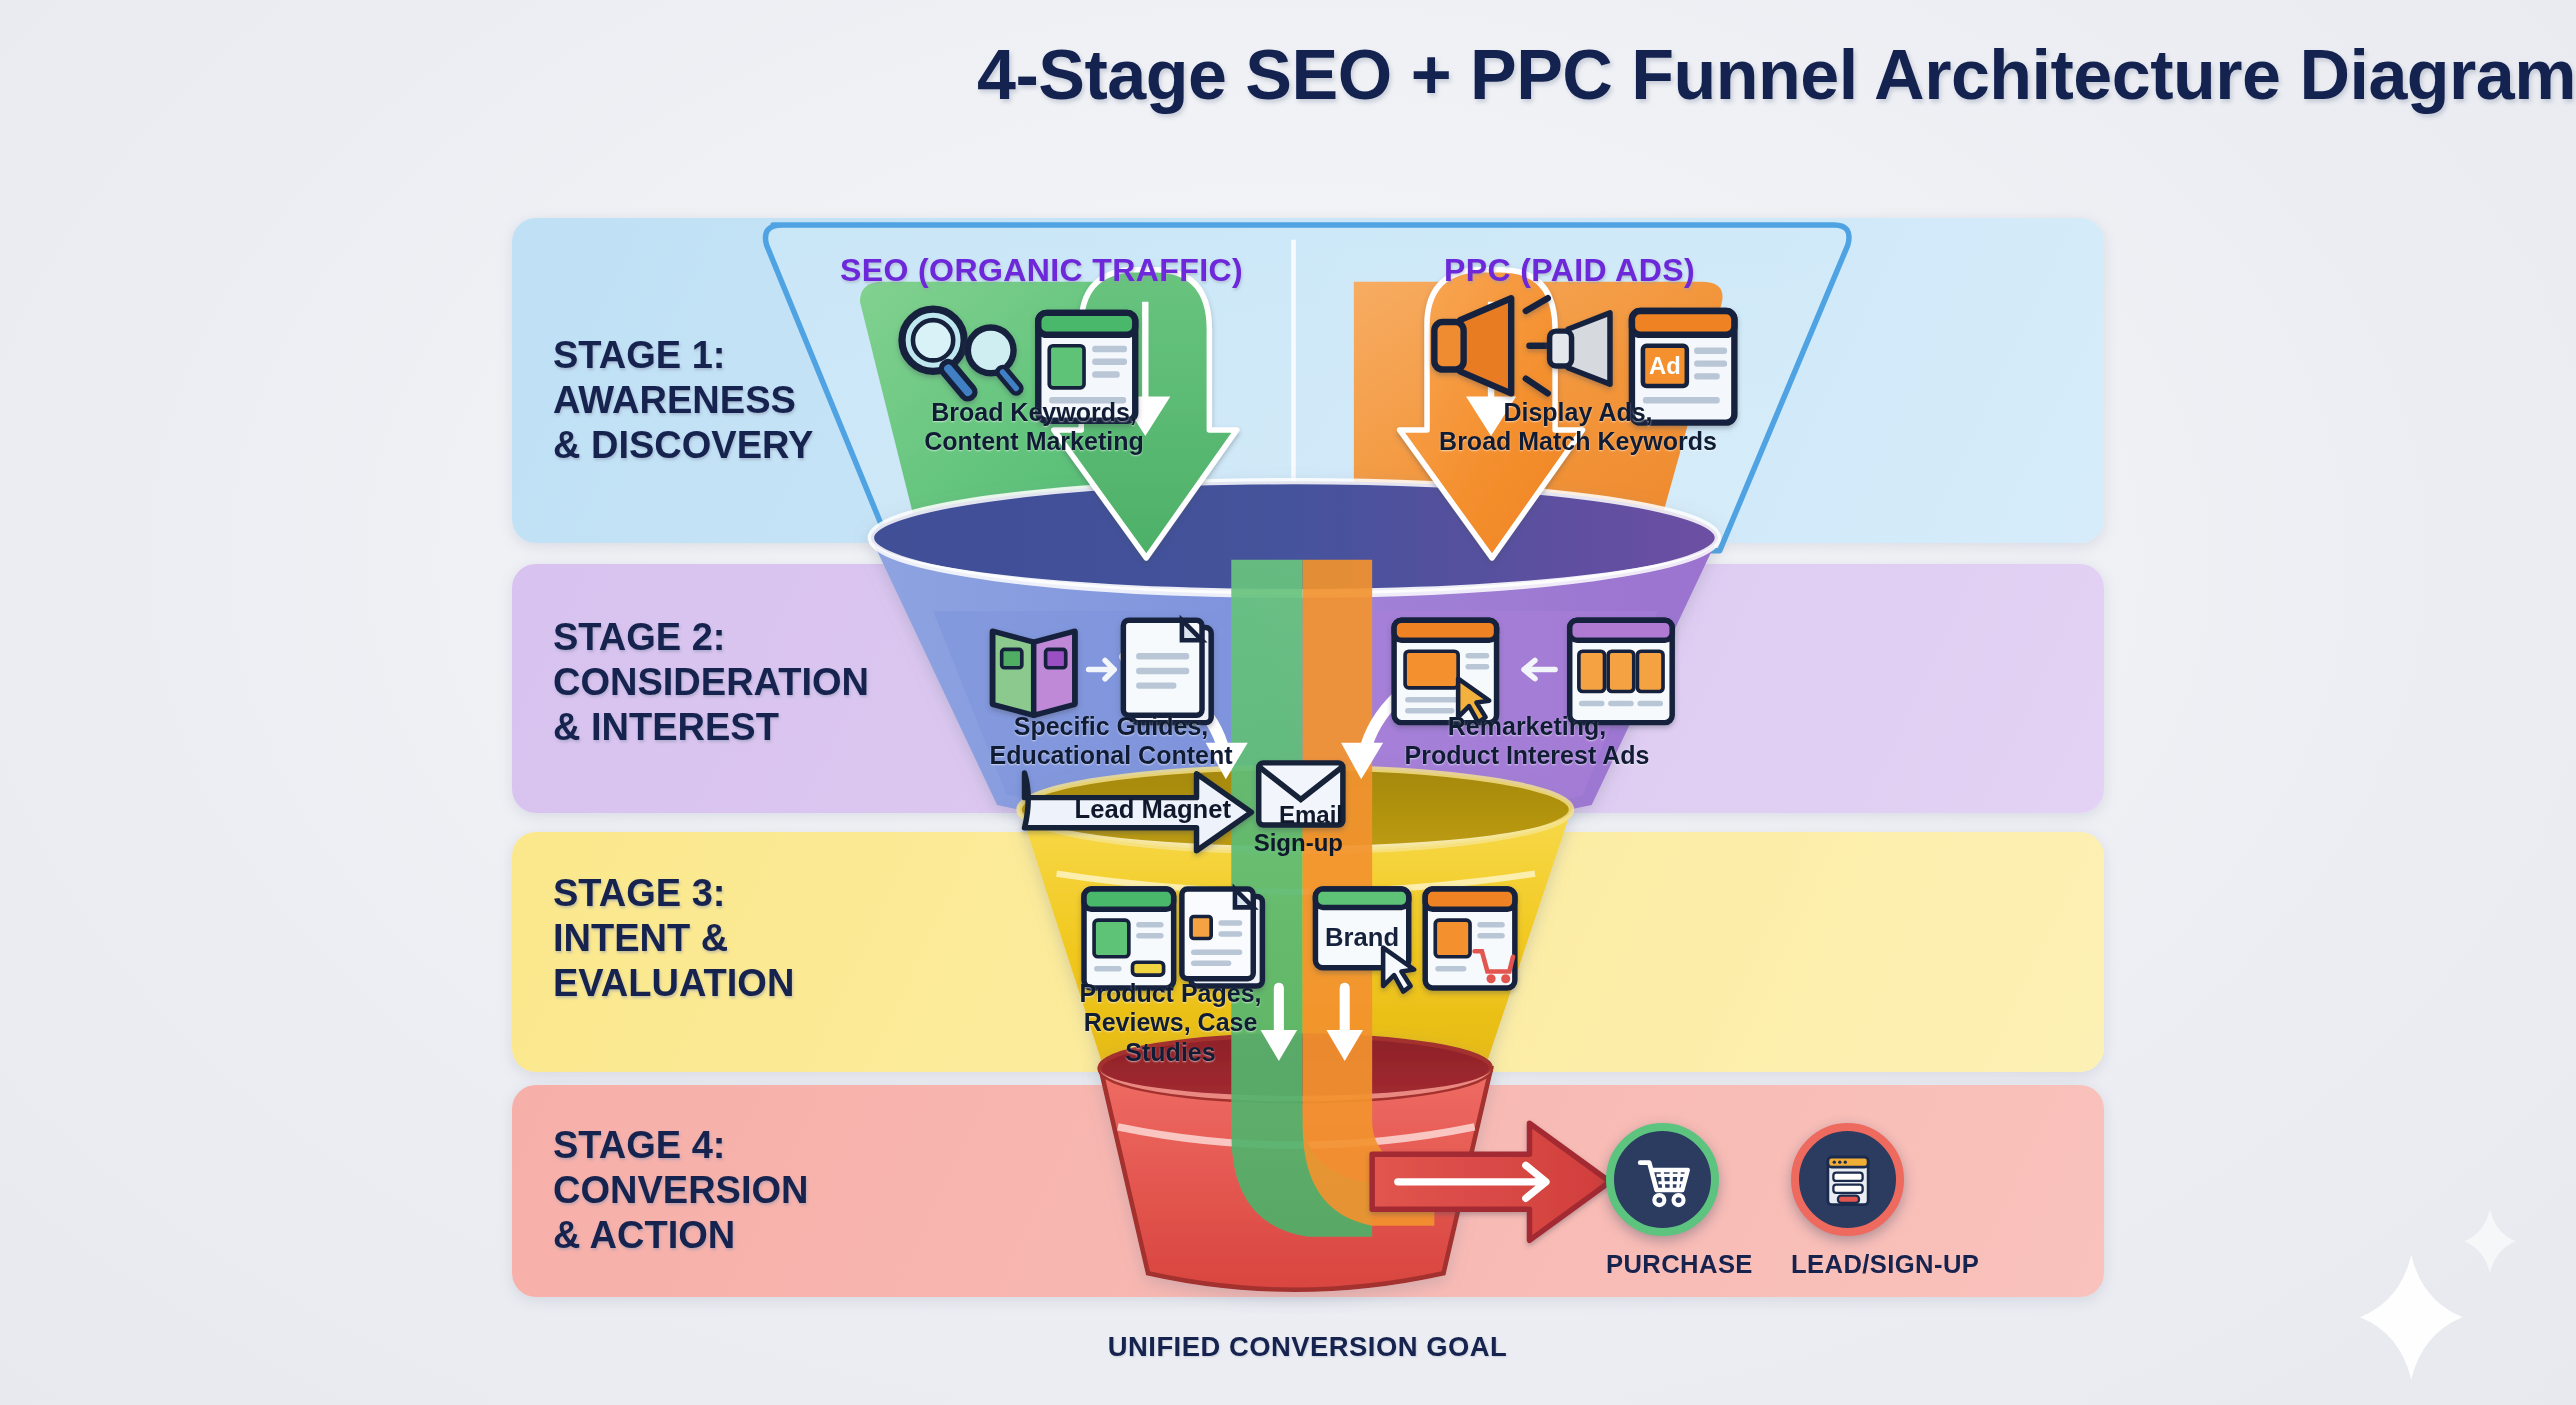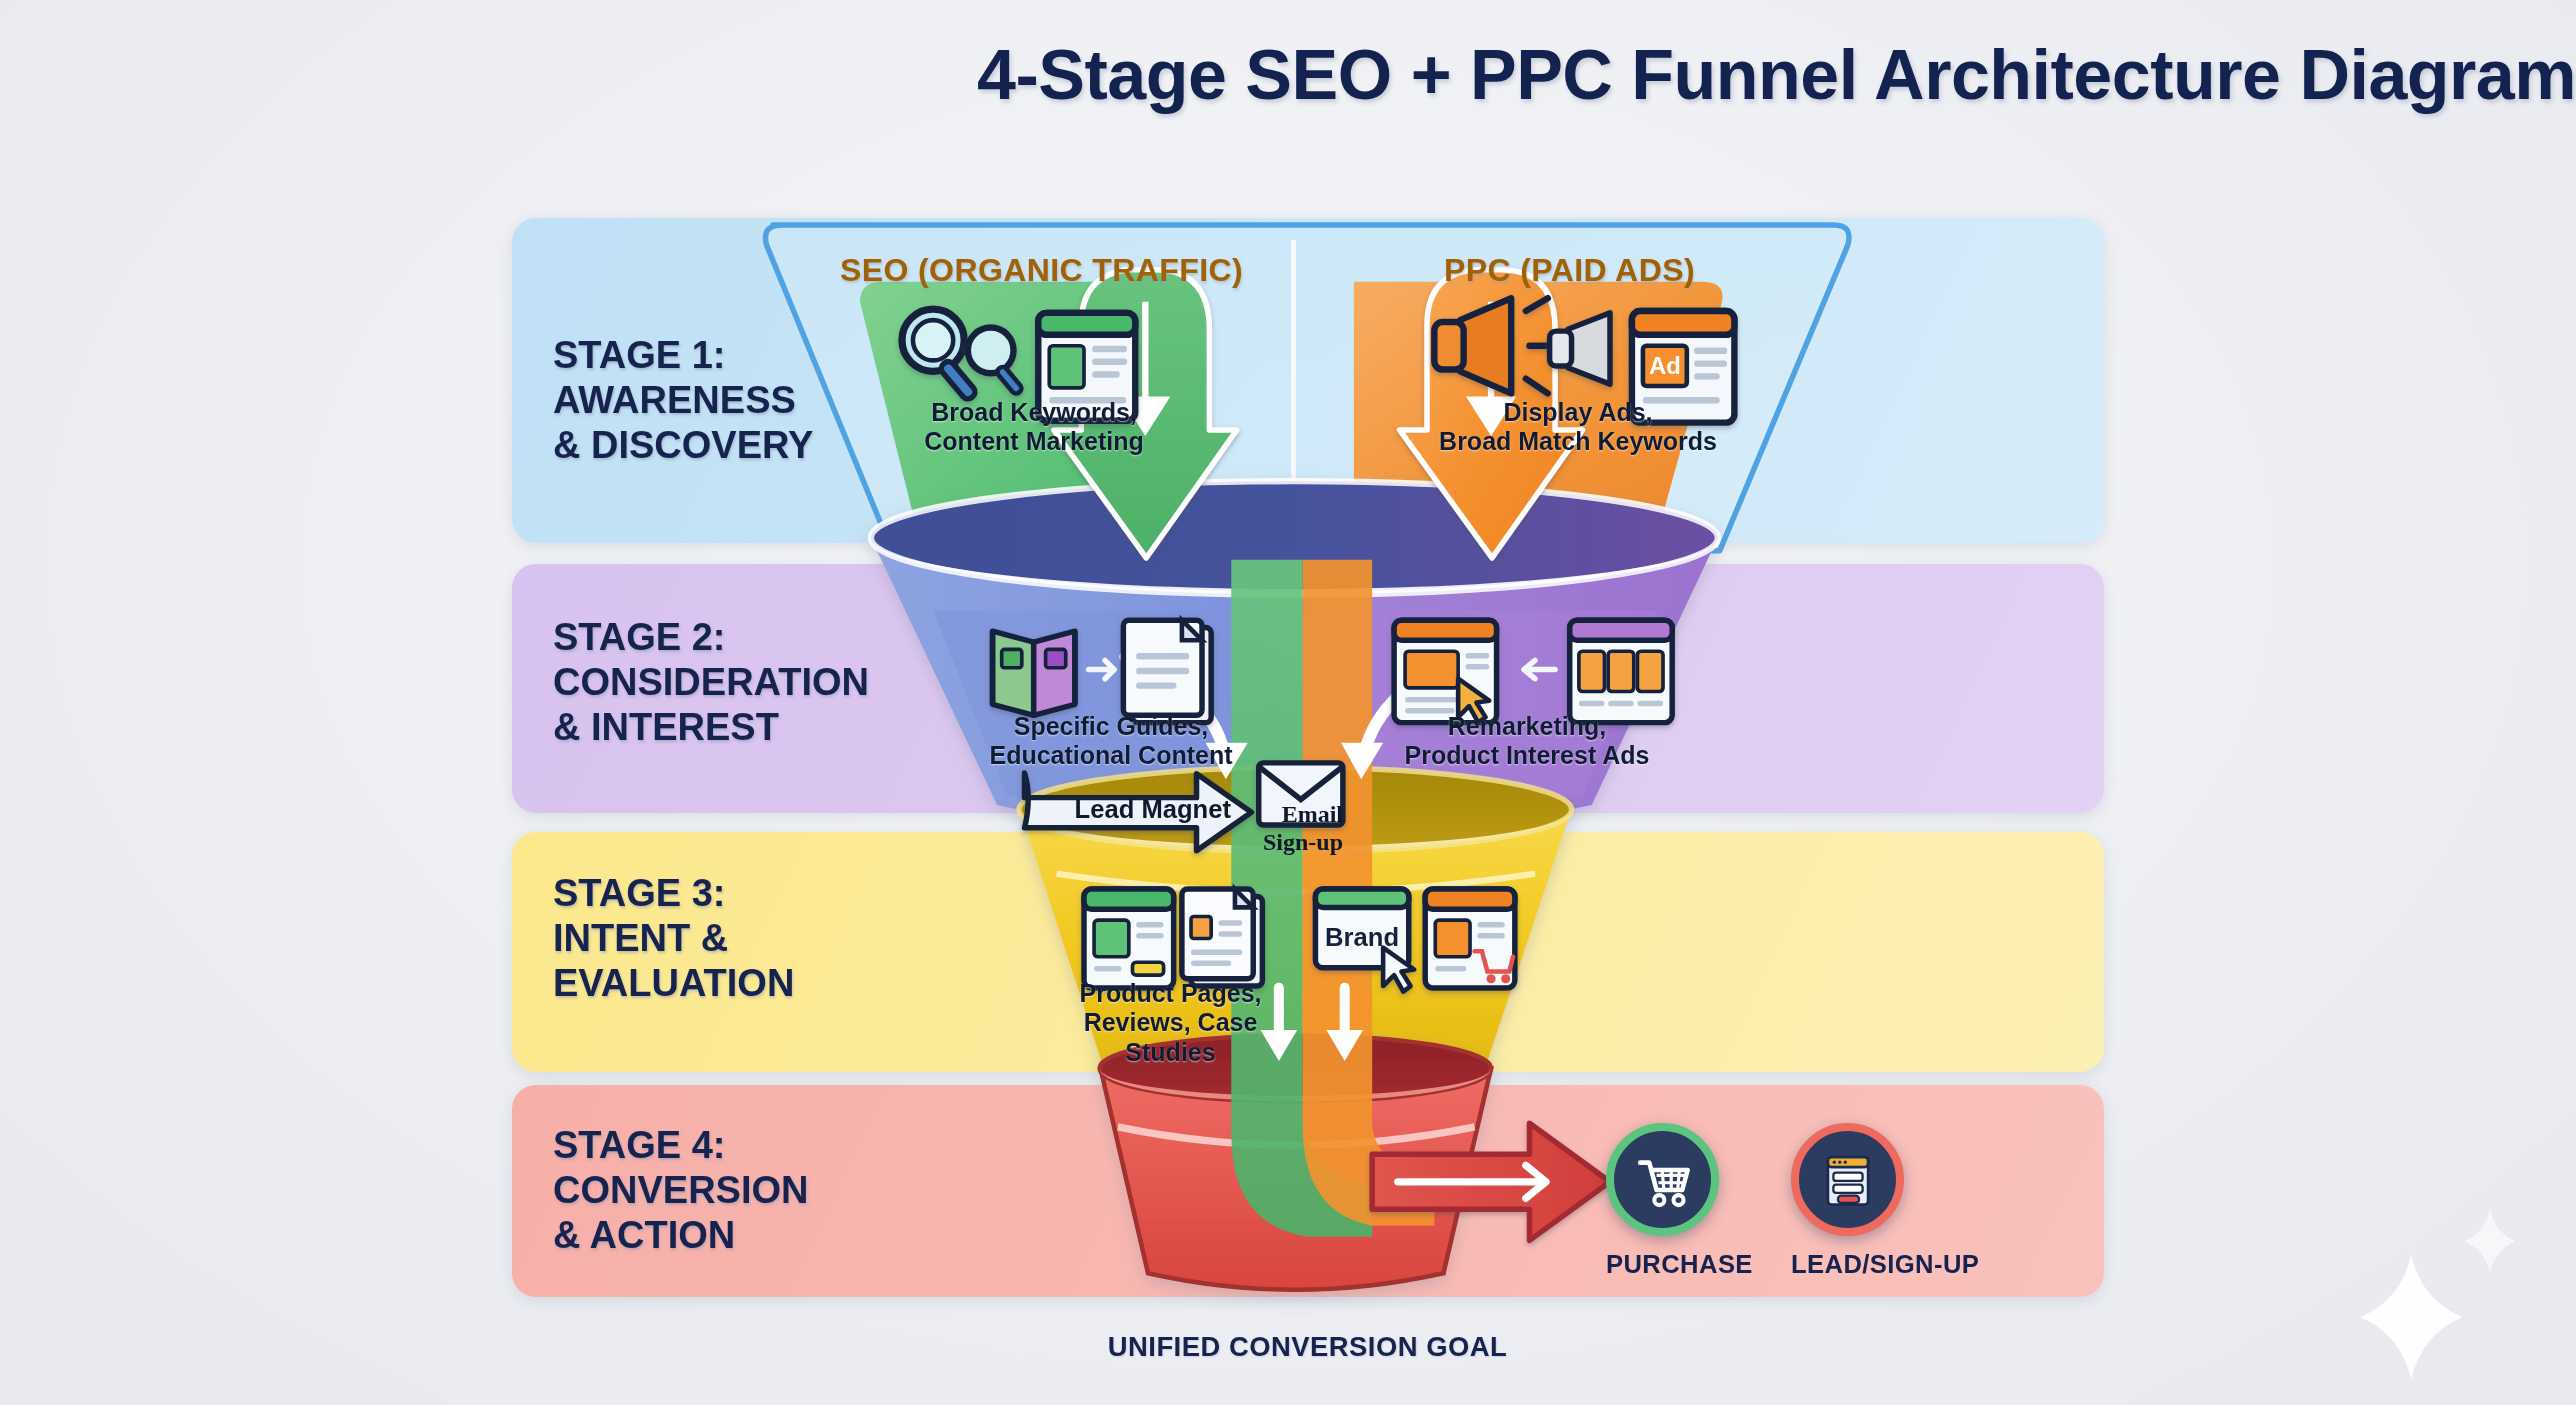--- a/index.html
+++ b/index.html
@@ -50,21 +50,21 @@
 
   #label1{left:553px;top:333px;}
   #label2{left:553px;top:615px;}
   #label3{left:553px;top:871px;}
   #label4{left:553px;top:1123px;}
 
   
   .col-head{
     position:absolute;
     font-size:32px;font-weight:bold;
-    color:#a16207;
+    color:#6d28d9;
     letter-spacing:0.4px;
     text-shadow:0.9px 1.8px 2.7px rgba(150,160,180,.5);
     white-space:nowrap;
     text-align:center;
   }
   #seo-head{left:840px;top:252px;}
   #ppc-head{left:1444px;top:252px;}
 
   
   .cap{
@@ -81,21 +81,21 @@
   #cap-seo2{left:974px;top:712px;width:274px;}
   #cap-ppc2{left:1390px;top:712px;width:274px;}
   #cap-seo3{left:1079px;top:979px;width:183px;}
   #cap-ppc3{left:1304px;top:979px;width:210px;}
 
   .flowtag{
     position:absolute;font-size:25.6px;font-weight:bold;color:#10182c;
     text-align:right;line-height:1.15;white-space:pre-line;
   }
   #tag-leadmagnet{left:1057px;top:795px;width:174px;}
-  #tag-email{left:1242px;top:801px;width:101px;font-size:24px;font-family:Liberation Serif, serif;}
+  #tag-email{left:1242px;top:801px;width:101px;font-size:24px;}
 
   
   .goal{position:absolute;text-align:center;}
   .goal-ring{
     width:113px;height:113px;border-radius:50%;
     box-sizing:border-box;
     display:flex;align-items:center;justify-content:center;
     background:#2b3c60;
     box-shadow:0 4.6px 12.8px rgba(40,55,85,.35);
   }

